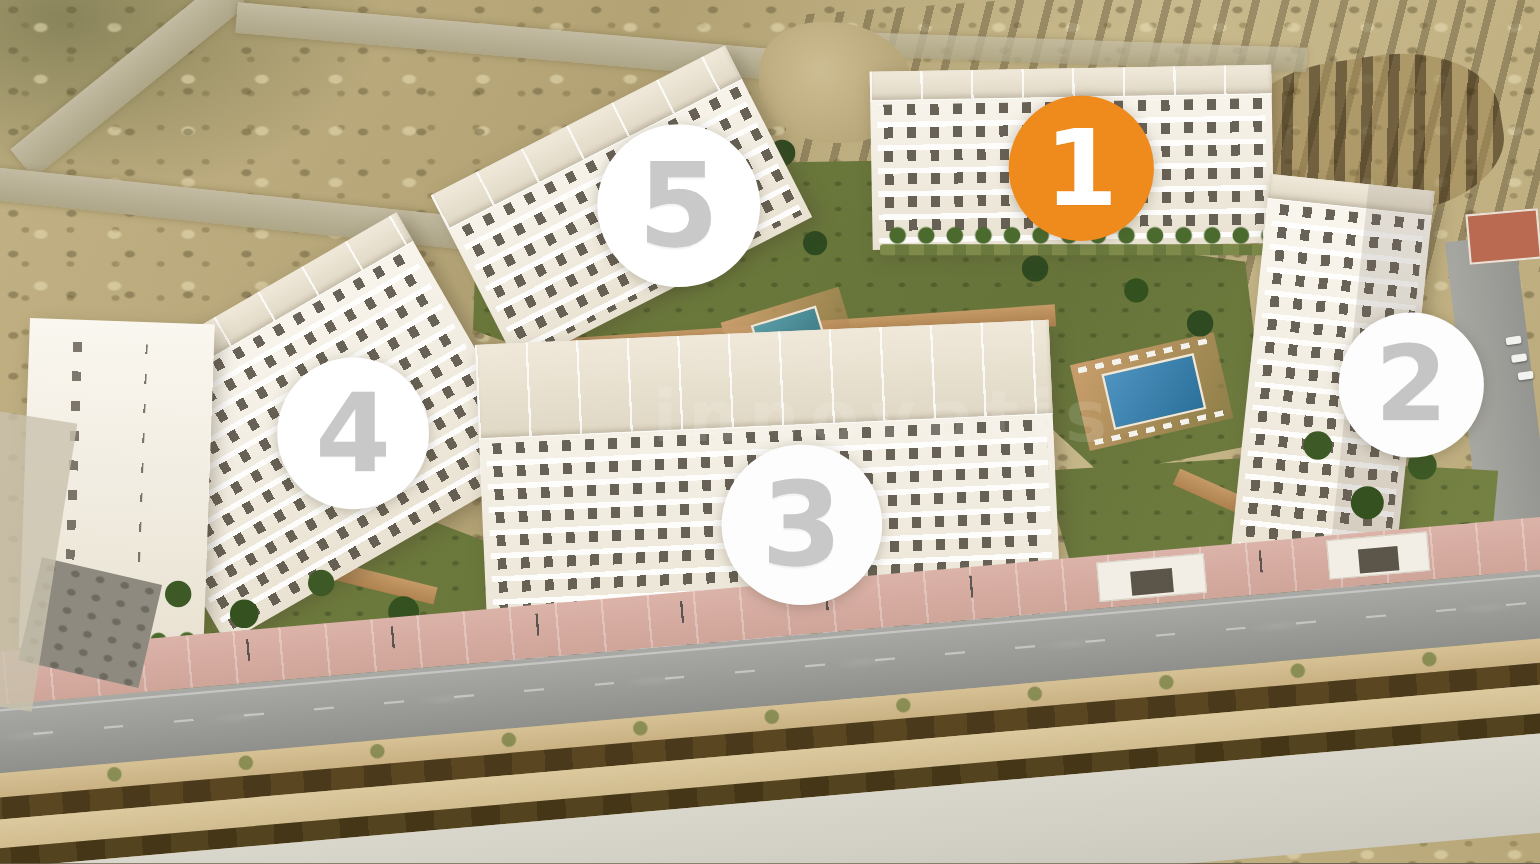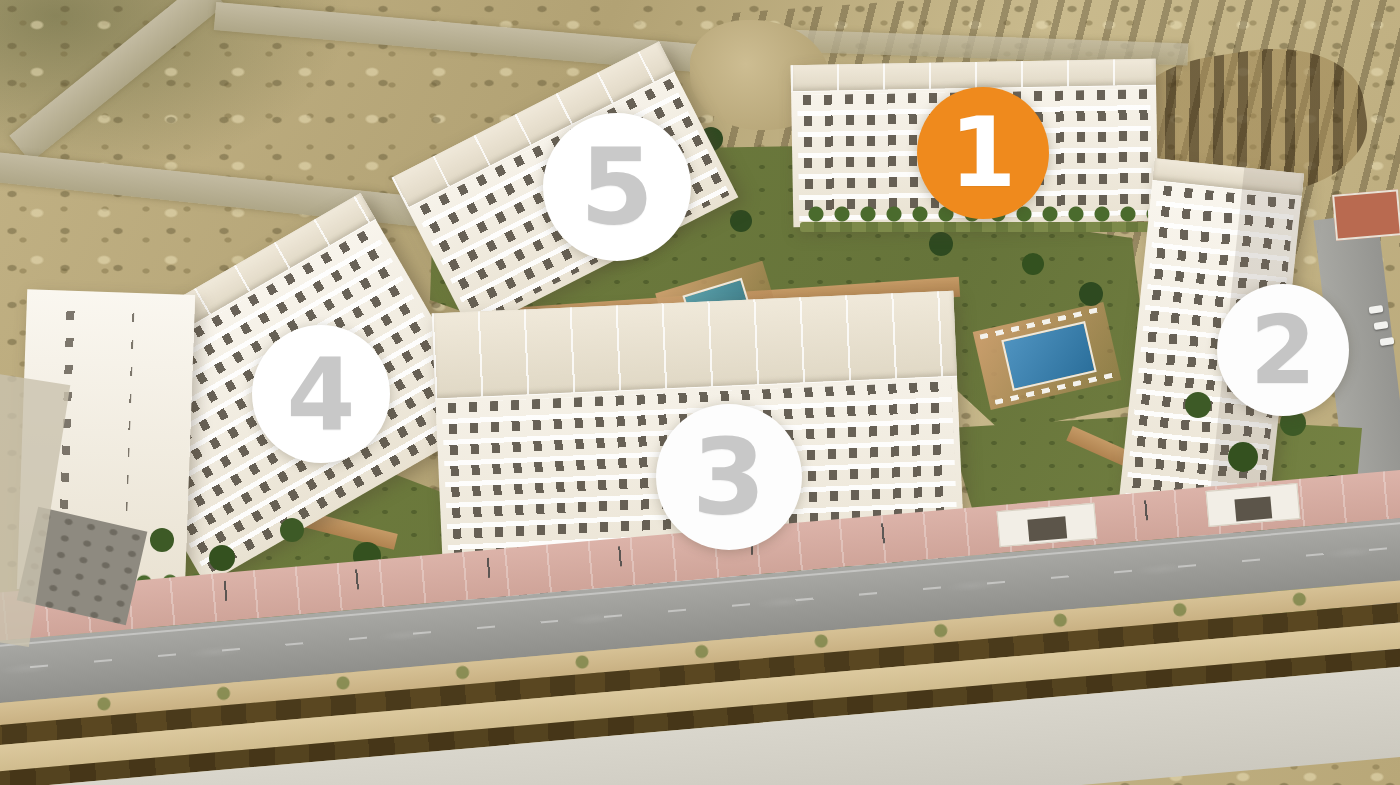--- a/index.html
+++ b/index.html
@@ -246,20 +246,21 @@
     <div class="gate" style="left:1040px;top:6px;width:96px;">
         <div class="opening"></div>
       </div>
     <div class="gate" style="left:1250px;top:4px;width:90px;">
         <div class="opening"></div>
       </div>
   </div>
   <div class="layer wall-stone"></div>
   <div class="layer left-edge-road"></div>
 
+  <div class="layer watermark" style="color: rgb(255, 255, 255); opacity: 0.12;">innovatis</div>
 
   <div class="layer badge badge-1" style="background: rgb(239, 138, 29); color: rgb(255, 255, 255);">
       <span>1</span>
     </div>
   <div class="layer badge badge-2" style="background: rgb(253, 253, 253); color: rgb(197, 197, 197);">
       <span>2</span>
     </div>
   <div class="layer badge badge-3" style="background: rgb(253, 253, 253); color: rgb(200, 200, 200);">
       <span>3</span>
     </div>

